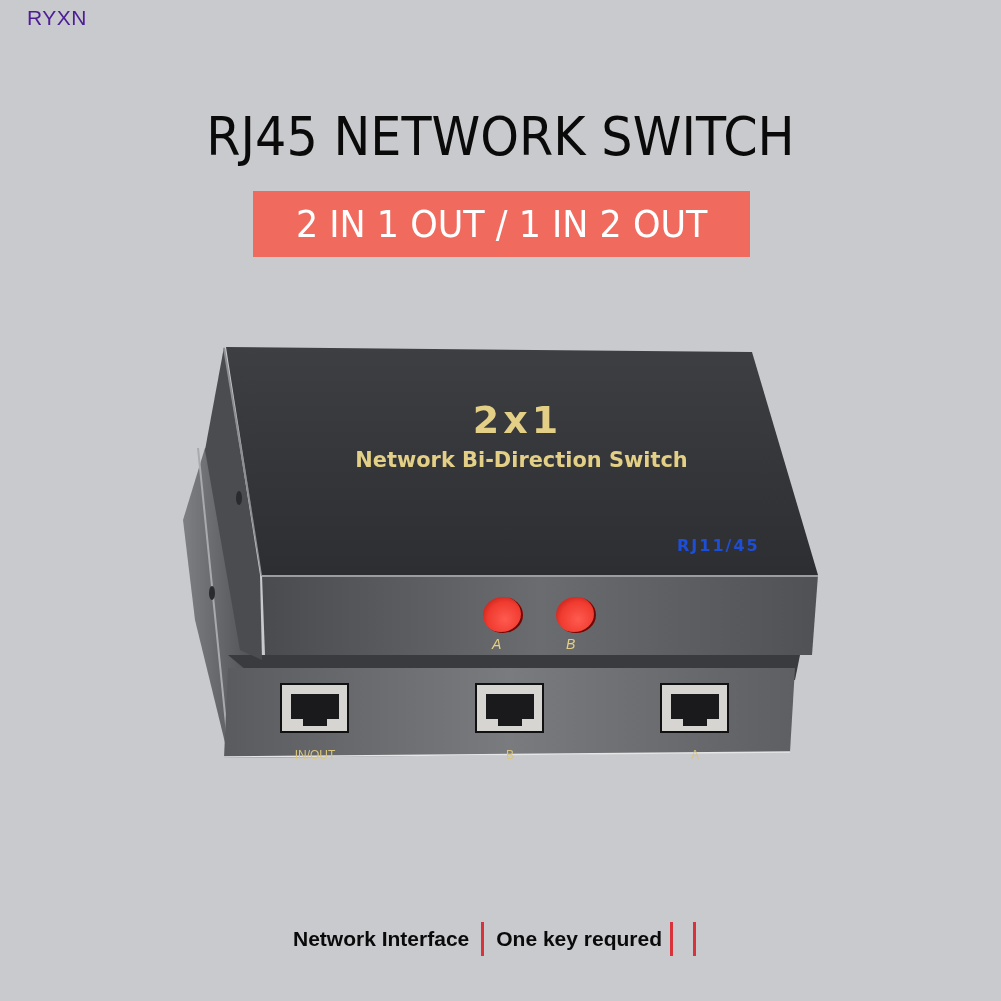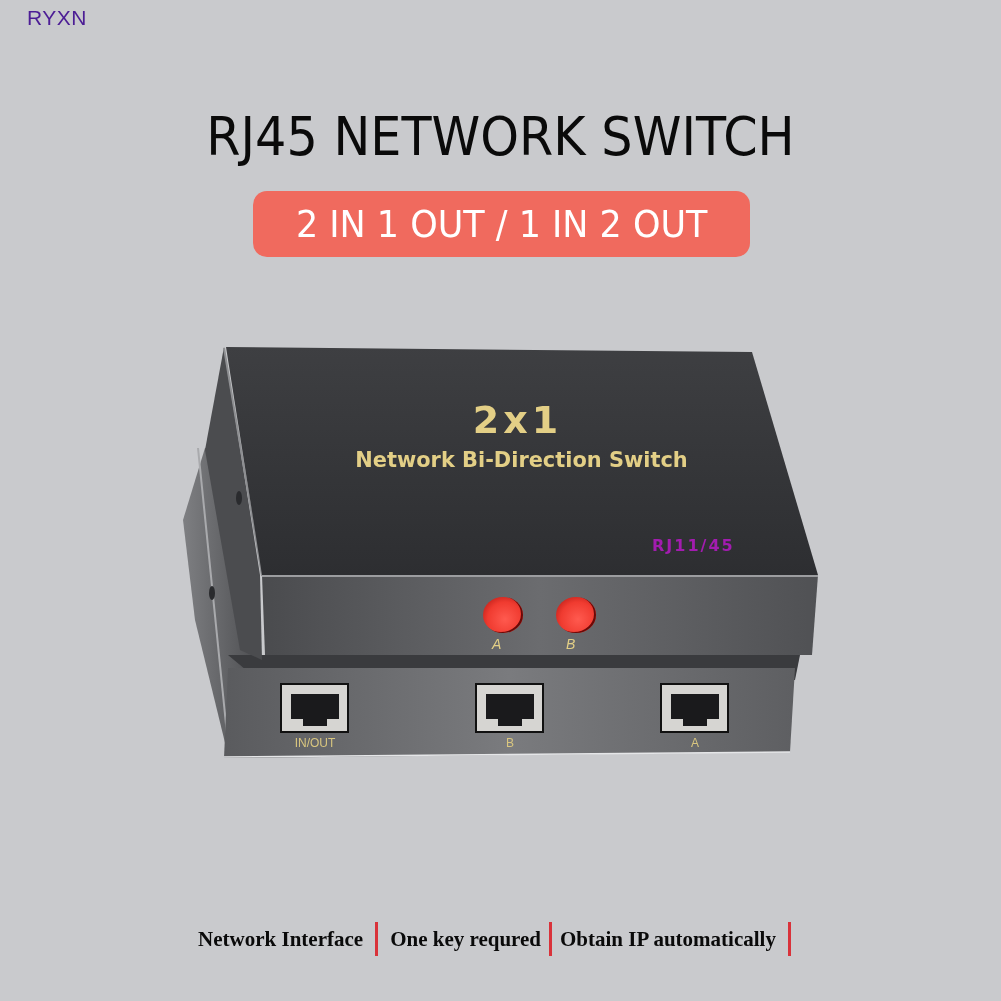--- a/index.html
+++ b/index.html
@@ -17,21 +17,21 @@
   .title {
     position: absolute; left: 0; width: 1001px; top: 106px;
     text-align: center;
     font-family: "DejaVu Sans", sans-serif;
     font-size: 53px; color: #0a0a0a; letter-spacing: 0px;
     transform: scaleX(0.93);
     transform-origin: 500px 0;
   }
   .banner {
     position: absolute; left: 253px; top: 191px; width: 497px; height: 66px;
-    background: #f06a5e; border-radius: 14px;
+    background: #f06a5e; border-radius: 0;
     display: flex; align-items: center; justify-content: center;
   }
   .banner span {
     color: #fff; font-family: "DejaVu Sans", sans-serif;
     font-size: 38px; transform: scaleX(0.92); white-space: nowrap;
   }
   
   .device { position: absolute; left: 0; top: 0; width: 853px; height: 1001px; }
   .device svg { position: absolute; left: 0; top: 0; }
   .print-2x1 {
@@ -40,44 +40,44 @@
     font-size: 38px; color: #e3cf86; letter-spacing: 4px;
     transform: translateX(17px);
   }
   .print-name {
     position: absolute; left: 0; width: 1001px; top: 447px; text-align: center;
     font-family: "DejaVu Sans", sans-serif; font-weight: bold;
     font-size: 22px; color: #e3cf86;
     transform: translateX(21px) scaleX(0.95);
   }
   .print-rj {
-    position: absolute; left: 652px; top: 536px;
+    position: absolute; left: 677px; top: 536px;
     font-family: "DejaVu Sans", sans-serif; font-weight: bold;
-    font-size: 16px; color: #a21caf; letter-spacing: 2px;
+    font-size: 16px; color: #1d4ed8; letter-spacing: 2px;
   }
   .btn-label {
     position: absolute; font-family: "Liberation Sans", sans-serif;
     font-size: 14px; color: #e3cf86; font-style: italic;
   }
   .port-label {
     position: absolute; font-family: "Liberation Sans", sans-serif;
-    font-size: 12px; color: #d9c67f; text-align: center;
+    font-size: 12px; color: #d9c67f; text-align: center; margin-top: 12px;
   }
   .red-btn {
     position: absolute; width: 40px; height: 36px; border-radius: 50%;
     background: radial-gradient(circle at 55% 62%, #ff5a4f 0%, #f03b30 55%, #a8120e 100%);
     box-shadow: -2px -1px 0 #6a0a08 inset;
   }
   
   .features {
     position: absolute; left: 0; top: 922px; width: 1001px; height: 34px;
     display: flex; justify-content: center; align-items: center;
   }
   .feat {
-    font-family: Liberation Serif, serif; font-weight: bold;
+    font-family: Liberation Sans, sans-serif; font-weight: bold;
     font-size: 21px; color: #0a0a0a; white-space: nowrap;
   }
   .sep {
     width: 3px; height: 34px; background: #d9323a; margin: 0 12px;
   }
 </style>
 </head>
 <body>
 
 <div class="brand">RYXN</div>
@@ -154,15 +154,14 @@
   <div class="port-label" style="left:270px; top:736px; width:90px;">IN/OUT</div>
   <div class="port-label" style="left:465px; top:736px; width:90px;">B</div>
   <div class="port-label" style="left:650px; top:736px; width:90px;">A</div>
 </div>
 
 <div class="features">
   <span class="feat">Network Interface</span>
   <span class="sep"></span>
   <span class="feat">One key requred</span>
   <span class="sep" style="margin:0 8px;"></span>
-  <span class="feat">Obtain IP automatically</span>
   <span class="sep"></span>
 </div>
 
 </body></html>

